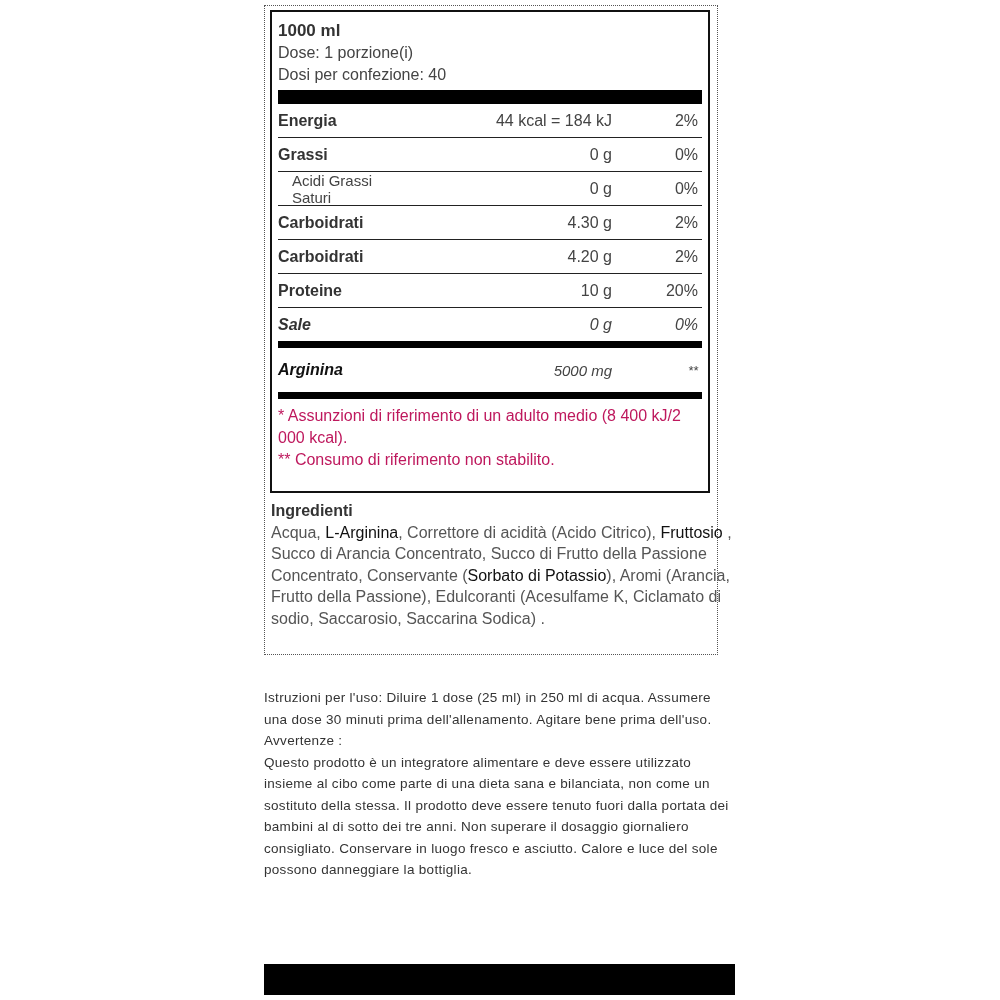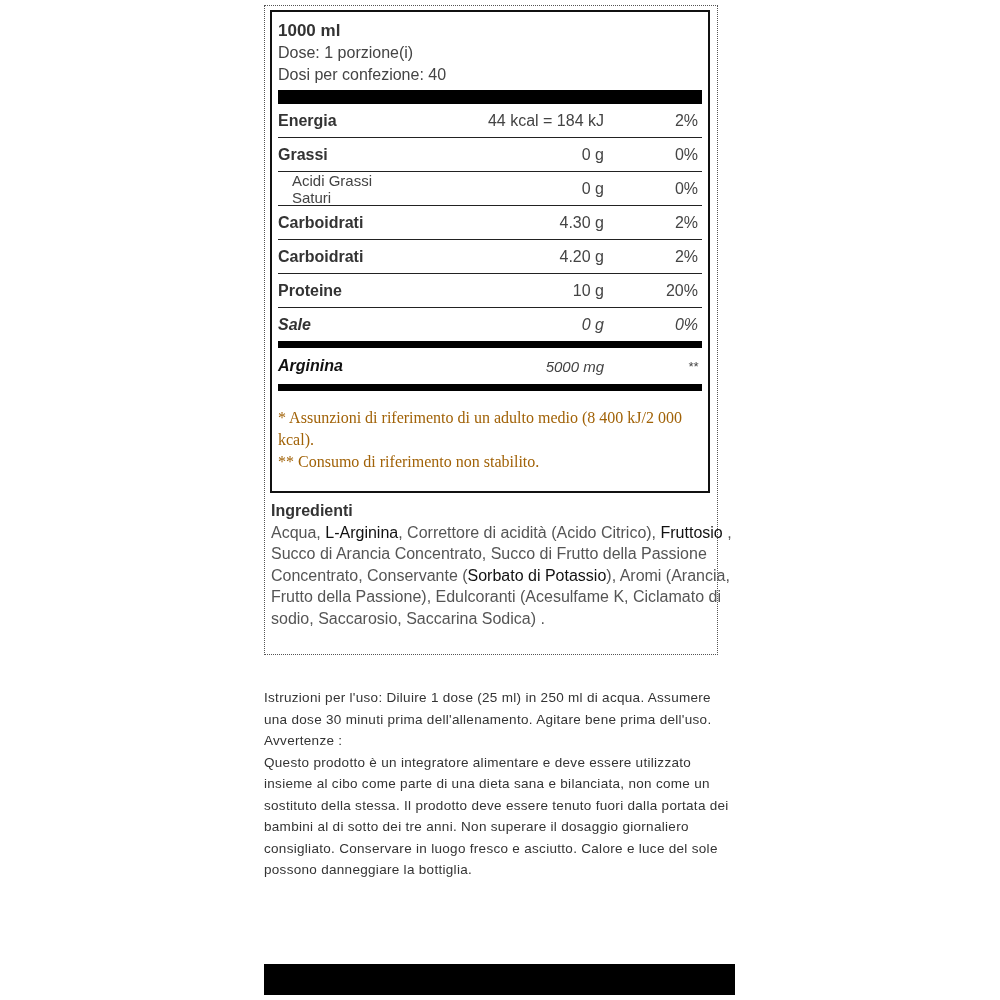--- a/index.html
+++ b/index.html
@@ -12,31 +12,31 @@
     position: absolute; left: 270px; top: 10px; width: 440px; height: 483px;
     border: 2px solid #111;
     box-sizing: border-box;
     padding: 0 6px 0 6px;
   }
   .title { font-size: 17px; font-weight: bold; color: #333; margin-top: 8px; height: 22px; line-height: 22px; }
   .line { font-size: 16px; color: #444; height: 22px; line-height: 22px; }
   .thick { height: 7px; background: #000; margin: 0; }
   .thick-top { margin-top: 4px; }
   .hdr { height: 27px; line-height: 27px; text-align: right; font-weight: bold; font-size: 16px; color: #444; padding-right: 4px; }
-  .row { display: flex; height: 33px; align-items: center; border-bottom: 1px solid #222; font-size: 16px; gap: 8px; }
+  .row { display: flex; height: 33px; align-items: center; border-bottom: 1px solid #222; font-size: 16px; }
   .row.nob { border-bottom: none; font-style: italic; }
   .row .name { flex: 1; font-weight: bold; color: #333; }
   .row .name.sub { font-weight: normal; font-size: 15px; padding-left: 14px; color: #444; }
   .row .val { width: 200px; text-align: right; color: #444; padding-right: 6px; }
   .row .pct { width: 80px; text-align: right; color: #444; padding-right: 4px; }
-  .row.arg { height: 36px; }
+  .row.arg { height: 44px; }
   .row.arg .name { color: #111; }
   .row.arg .val { font-size: 15px; }
   .row.arg .pct { font-size: 13px; }
-  .notes { font-size: 16px; color: #a16207; line-height: 22px; margin-top: 16px; font-family: Liberation Serif, serif; }
+  .notes { font-size: 16px; color: #be185d; line-height: 22px; margin-top: 6px; }
   .ingr {
     position: absolute; left: 271px; top: 500px; width: 470px;
     font-size: 16px; color: #555; line-height: 21.5px;
   }
   .ingr .ih { font-weight: bold; color: #333; }
   .ingr .hl { color: #111; }
   .instr {
     position: absolute; left: 264px; top: 687px; width: 470px;
     font-family: Liberation Sans, sans-serif; font-size: 13.5px; color: #333;
     line-height: 21.5px; letter-spacing: 0.3px;

